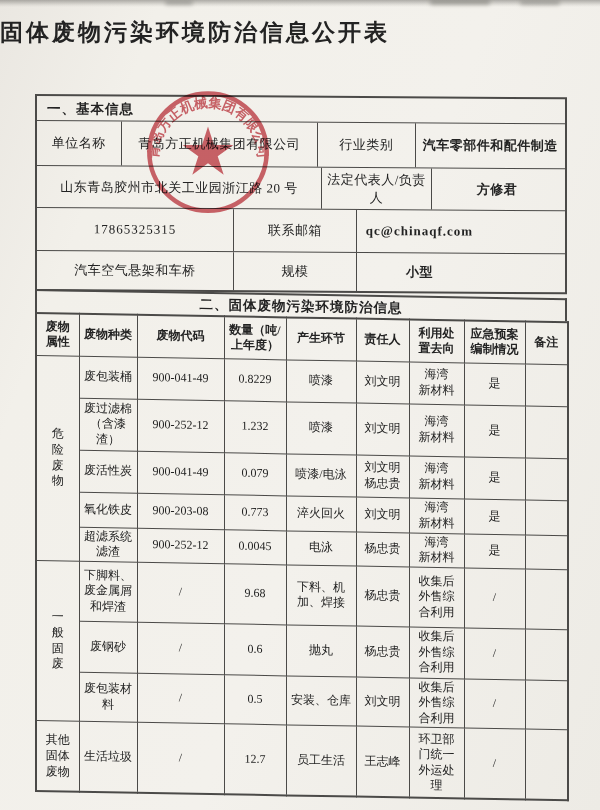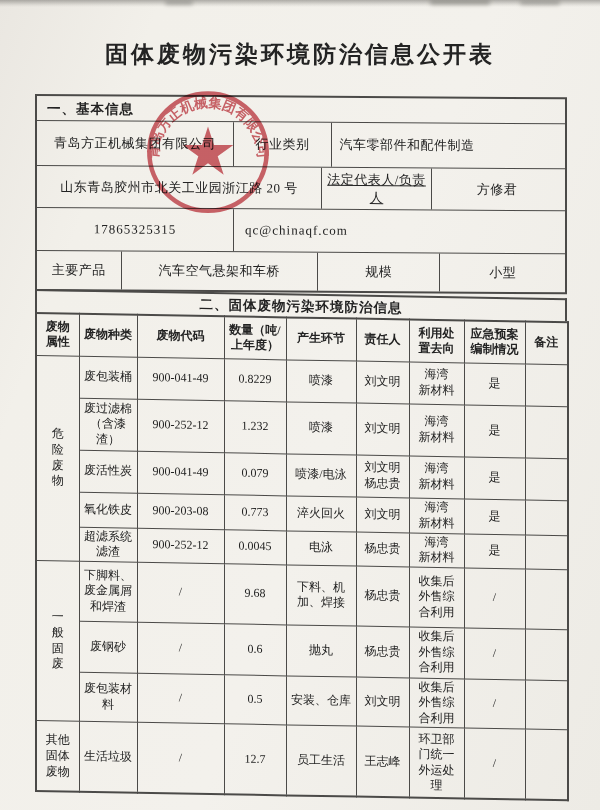--- a/index.html
+++ b/index.html
@@ -13,42 +13,42 @@
   .paper { position:absolute; inset:0; }
 
   
   .scan-band { position:absolute; top:0; left:0; width:600px; height:7px;
     background:linear-gradient(180deg,rgba(90,88,84,.45),rgba(120,118,112,.12) 70%,transparent); }
   .smudge { position:absolute; background:rgba(70,68,64,.35); filter:blur(2px); border-radius:2px; }
   .smudge.s1 { top:1px; left:165px; width:28px; height:4px; }
   .smudge.s2 { top:0; left:430px; width:60px; height:5px; }
   .smudge.s3 { top:1px; left:520px; width:40px; height:4px; }
 
-  .title { position:absolute; top:39px; left:0; width:600px; text-align:center;
+  .title { position:absolute; top:17px; left:0; width:600px; text-align:left;
     font-size:23px; font-weight:bold; letter-spacing:3px; }
   .subtitle { position:absolute; top:66px; left:0; width:600px; text-align:center;
     font-size:13.5px; font-weight:bold; letter-spacing:1px; }
   .subtitle .year { text-decoration:underline; text-underline-offset:3px; padding:0 10px; }
 
   
   .t1 { position:absolute; top:94px; left:35px; width:532px;
     border:2px solid #4b4a48; transform:skewY(.35deg); transform-origin:left top;
     background:transparent; }
   .t1-section { height:25px; line-height:25px; padding-left:10px;
     font-size:13.5px; font-weight:bold; border-bottom:1.5px solid #4b4a48; letter-spacing:1px; }
   .t1-row { display:flex; border-bottom:1.5px solid #4b4a48; }
   .t1-row:last-child { border-bottom:none; }
   .t1-cell { display:flex; align-items:center; justify-content:center; text-align:center;
     font-size:13px; border-right:1.5px solid #4b4a48; padding:2px 3px; line-height:1.35;
     letter-spacing:.5px; }
-  .t1-cell:last-child { border-right:none; }
+  .t1-cell:last-child { border-right:none;font-weight:bold; }
   .r1 { height:45px; } .r2 { height:42px; } .r3 { height:43px; } .r4 { height:38px; }
   .w-l1 { width:85px; } 
   .row1 .w-v1 { width:197px; } .row1 .w-l2 { width:98px; }  .row1 .w-v2 { width:150px; }
-  .row2 .w-v1 { width:285px; } .row2 .w-l2 { width:110px;text-decoration:underline; } .row2 .w-v2 { width:50px;margin-left:40px; }
+  .row2 .w-v1 { width:285px; } .row2 .w-l2 { width:110px; } .row2 .w-v2 { width:50px;margin-left:40px; }
   .row3 .w-v1, .row4 .w-v1 { width:197px; }
   .row3 .w-l2, .row4 .w-l2 { width:123px; }
   .row3 .w-v2, .row4 .w-v2 { width:125px;text-align:right; }
   .mono-num { font-family:"Liberation Serif","DejaVu Serif",serif; letter-spacing:1px; }
 
   
   .t2-wrap { position:absolute; top:289px; left:35px; width:532px;
     transform:skewY(1deg); transform-origin:left top; }
   .t2-section { height:23px; line-height:22px; text-align:center; font-size:13.5px;
     font-weight:bold; letter-spacing:1px; border:2px solid #4b4a48; border-bottom:none; }
@@ -78,38 +78,39 @@
   <div class="smudge s2"></div>
   <div class="smudge s3"></div>
 
   <div class="title">固体废物污染环境防治信息公开表</div>
 
 
   <div class="t1">
     <div class="t1-section">一、基本信息</div>
 
     <div class="t1-row row1 r1">
+      <div class="t1-cell w-l1">单位名称</div>
       <div class="t1-cell w-v1">青岛方正机械集团有限公司</div>
       <div class="t1-cell w-l2">行业类别</div>
       <div class="t1-cell w-v2">汽车零部件和配件制造</div>
     </div>
 
     <div class="t1-row row2 r2">
       <div class="t1-cell w-v1">山东青岛胶州市北关工业园浙江路 20 号</div>
       <div class="t1-cell w-l2">法定代表人/负责人</div>
       <div class="t1-cell w-v2">方修君</div>
     </div>
 
     <div class="t1-row row3 r3">
       <div class="t1-cell w-v1 mono-num">17865325315</div>
+      <div class="t1-cell w-l2">联系邮箱</div>
       <div class="t1-cell w-v2 mono-num">qc@chinaqf.com</div>
     </div>
 
     <div class="t1-row row4 r4">
-      <div class="t1-cell w-l1">主要产品</div>
       <div class="t1-cell w-v1">汽车空气悬架和车桥</div>
       <div class="t1-cell w-l2">规模</div>
       <div class="t1-cell w-v2">小型</div>
     </div>
   </div>
 
   <div class="t2-wrap">
     <div class="t2-section">二、固体废物污染环境防治信息</div>
     <table class="t2">
       <colgroup>

